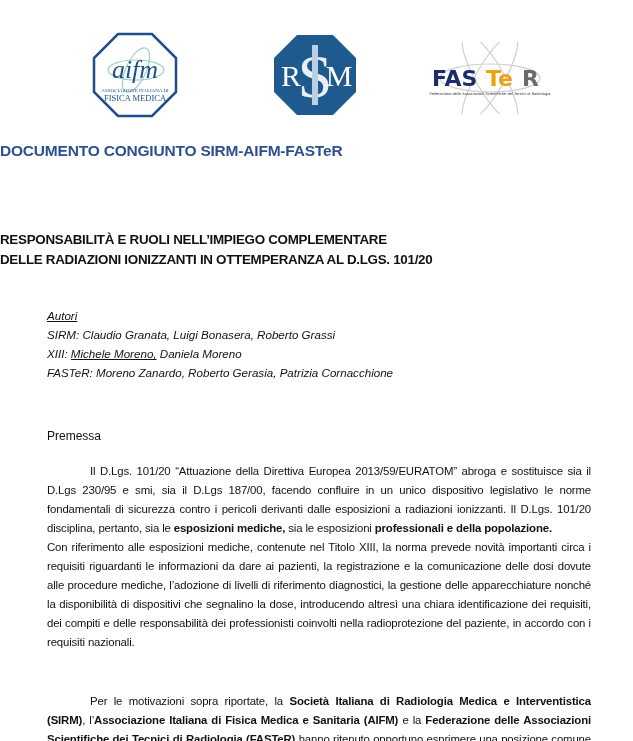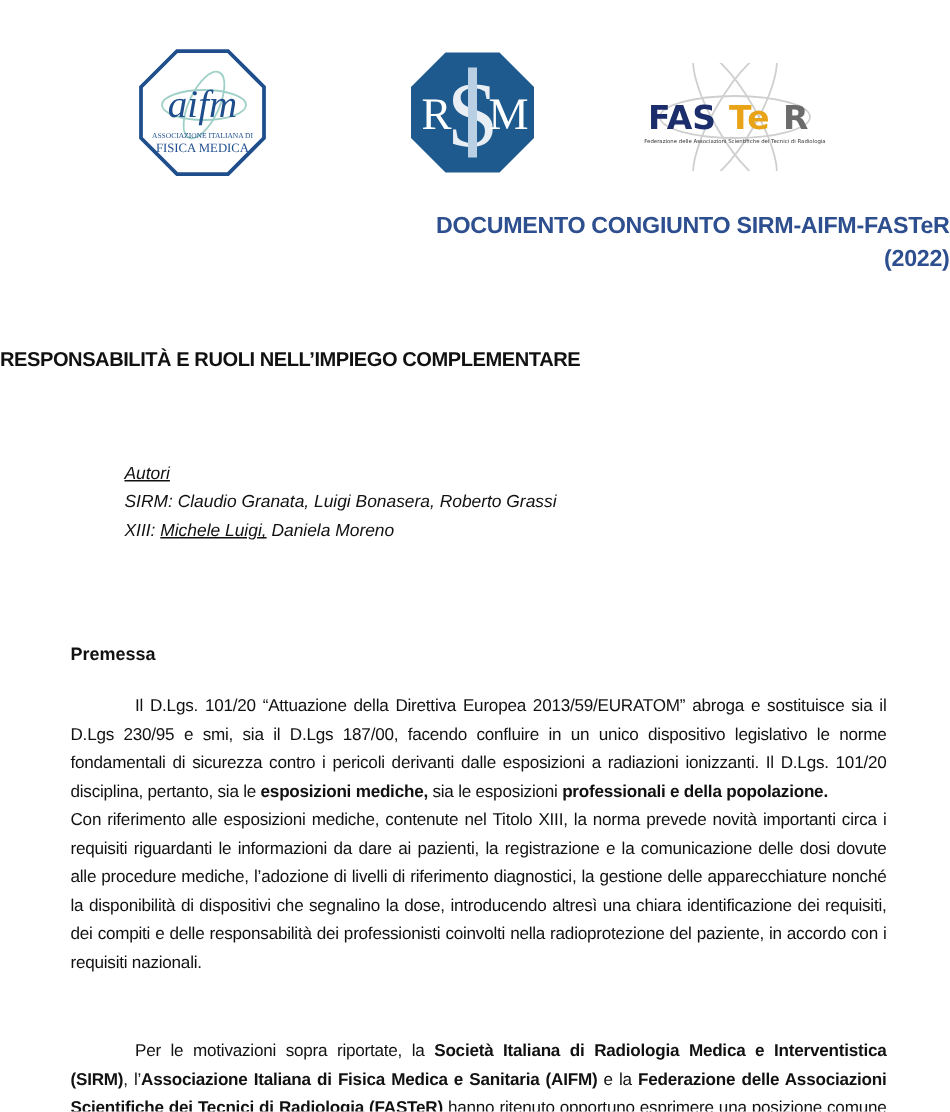--- a/index.html
+++ b/index.html
@@ -3,27 +3,27 @@
 <meta charset="utf-8">
 <style>
   html, body { margin: 0; padding: 0; background: #ffffff; }
   body { width: 633px; height: 741px; overflow: hidden; position: relative;
          font-family: "Liberation Sans", "DejaVu Sans", sans-serif; color: #111; }
   .logos { position: absolute; top: 24px; left: 0; width: 633px; height: 110px; }
   .logo { position: absolute; }
   .logo-aifm { left: 92px; top: 8px; width: 86px; height: 94px; }
   .logo-sirm { left: 272px; top: 7px; width: 86px; height: 86px; }
   .logo-faster { left: 428px; top: 18px; width: 124px; height: 72px; }
-  .doc-title { position: absolute; top: 140px; left: 0; width: 633px; text-align: right;
+  .doc-title { position: absolute; top: 140px; left: 0; width: 633px; text-align: left;
                color: #2e4f8f; font-weight: bold; font-size: 15.5px; line-height: 22px; letter-spacing: -0.2px; }
   .subtitle { position: absolute; top: 230px; left: 0; width: 633px; text-align: left;
               font-weight: bold; font-size: 13.4px; line-height: 20px; letter-spacing: -0.3px; }
-  .authors { position: absolute; top: 306px; left: 47px; font-style: italic; font-size: 11.6px; line-height: 19px; margin-left: 36px; }
+  .authors { position: absolute; top: 306px; left: 47px; font-style: italic; font-size: 11.6px; line-height: 19px; }
   .u { text-decoration: underline; }
-  .section-h { position: absolute; top: 429px; left: 47px; font-weight: bold; font-size: 12px; }
+  .section-h { position: absolute; top: 429px; left: 47px; font-weight: normal; font-size: 12px; }
   .para { position: absolute; left: 47px; width: 544px; font-size: 11.4px; line-height: 19px;
           text-align: justify; letter-spacing: -0.15px; }
   .p1 { top: 462px; }
   .p2 { top: 652px; margin-top: 40px; }
   .indent { display: inline-block; width: 43px; }
   b { font-weight: bold; }
 </style>
 </head>
 <body>
 
@@ -58,30 +58,31 @@
       <text x="4" y="44" font-family="DejaVu Sans, sans-serif" font-weight="bold" font-size="22" fill="#1c2d6b">FAS</text>
       <text x="58" y="44" font-family="DejaVu Sans, sans-serif" font-weight="bold" font-size="22" fill="#e8a317">Te</text>
       <text x="94" y="44" font-family="DejaVu Sans, sans-serif" font-weight="bold" font-size="22" fill="#6b6b6b">R</text>
       <text x="62" y="53" text-anchor="middle" font-family="DejaVu Sans, sans-serif" font-size="3.6" fill="#333">Federazione delle Associazioni Scientifiche dei Tecnici di Radiologia</text>
     </svg>
   </div>
 </div>
 
 <div class="doc-title">
   <div>DOCUMENTO CONGIUNTO SIRM-AIFM-FASTeR</div>
-  <div>(2022)</div>
 </div>
 
 <div class="subtitle">
   <div>RESPONSABILITÀ E RUOLI NELL’IMPIEGO COMPLEMENTARE</div>
+  <div>DELLE RADIAZIONI IONIZZANTI IN OTTEMPERANZA AL D.LGS. 101/20</div>
 </div>
 
 <div class="authors">
   <div class="u">Autori</div>
   <div><span>SIRM: </span><span>Claudio Granata, Luigi Bonasera, Roberto Grassi</span></div>
-  <div><span>XIII: </span><span class="u">Michele Luigi,</span><span> Daniela Moreno</span></div>
+  <div><span>XIII: </span><span class="u">Michele Moreno,</span><span> Daniela Moreno</span></div>
+  <div><span>FASTeR: </span><span>Moreno Zanardo, Roberto Gerasia, Patrizia Cornacchione</span></div>
 </div>
 
 <div class="section-h">Premessa</div>
 
 <div class="para p1"><span class="indent"></span><span>Il D.Lgs. 101/20 “Attuazione della Direttiva Europea 2013/59/EURATOM” abroga e sostituisce sia il D.Lgs 230/95 e smi, sia il D.Lgs 187/00, facendo confluire in un unico dispositivo legislativo le norme fondamentali di sicurezza contro i pericoli derivanti dalle esposizioni a radiazioni ionizzanti. Il D.Lgs. 101/20 disciplina, pertanto, sia le </span><b>esposizioni mediche,</b><span> sia le esposizioni </span><b>professionali e della popolazione.</b><br><span>Con riferimento alle esposizioni mediche, contenute nel Titolo XIII, la norma prevede novità importanti circa i requisiti riguardanti le informazioni da dare ai pazienti, la registrazione e la comunicazione delle dosi dovute alle procedure mediche, l’adozione di livelli di riferimento diagnostici, la gestione delle apparecchiature nonché la disponibilità di dispositivi che segnalino la dose, introducendo altresì una chiara identificazione dei requisiti, dei compiti e delle responsabilità dei professionisti coinvolti nella radioprotezione del paziente, in accordo con i requisiti nazionali.</span></div>
 
 <div class="para p2"><span class="indent"></span><span>Per le motivazioni sopra riportate, la </span><b>Società Italiana di Radiologia Medica e Interventistica (SIRM)</b><span>, l’</span><b>Associazione Italiana di Fisica Medica e Sanitaria (AIFM)</b><span> e la </span><b>Federazione delle Associazioni Scientifiche dei Tecnici di Radiologia (FASTeR)</b><span> hanno ritenuto opportuno esprimere una posizione comune sull’utilizzo di apparecchiature radiologiche per l’uso complementare all’attività clinica.</span></div>
 
 </body></html>

